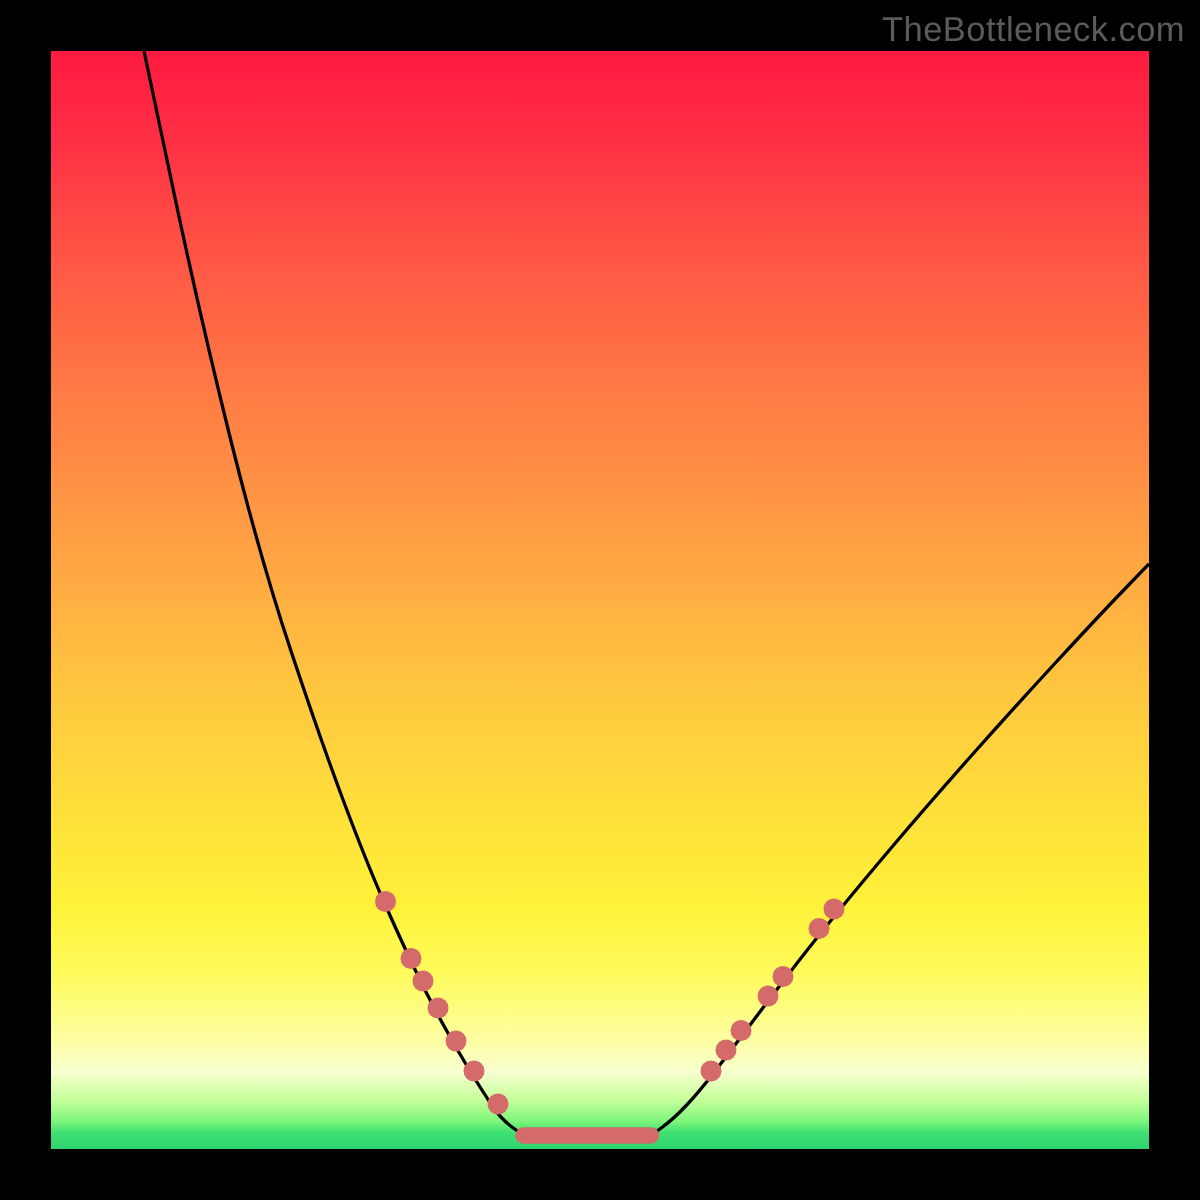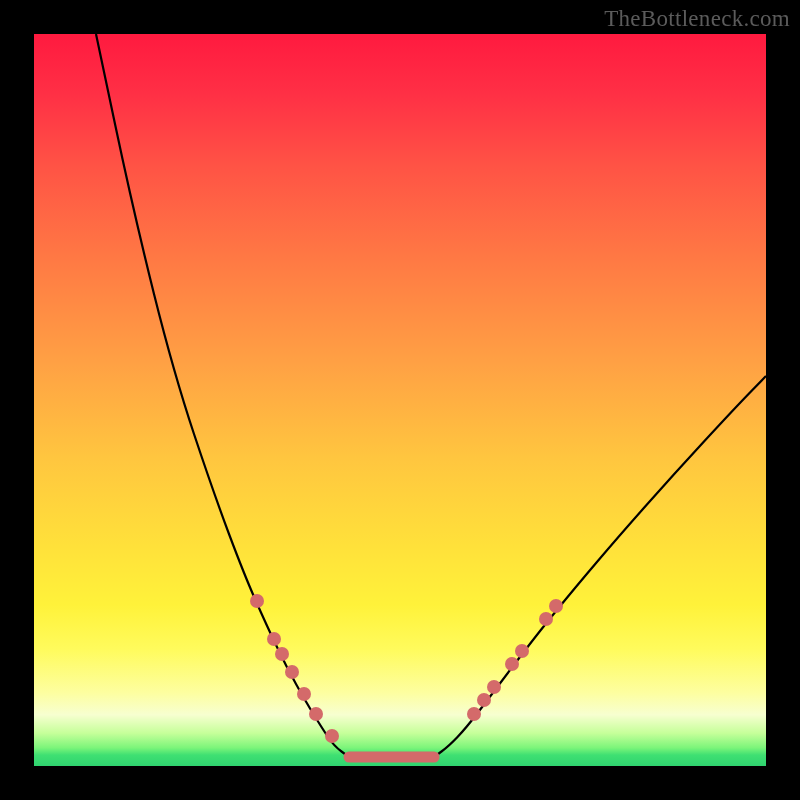--- a/index.html
+++ b/index.html
@@ -18,21 +18,20 @@
     background: #000;
   }
   .watermark {
     position: absolute;
     top: 6px;
     right: 10px;
     color: #5b5b5b;
     font-size: 23px;
     letter-spacing: 0.3px;
     z-index: 50;
-    font-family: Liberation Serif, serif;
   }
   .plot {
     position: absolute;
     left: 34px;
     top: 34px;
     width: 732px;
     height: 732px;
     overflow: hidden;
   }
   

